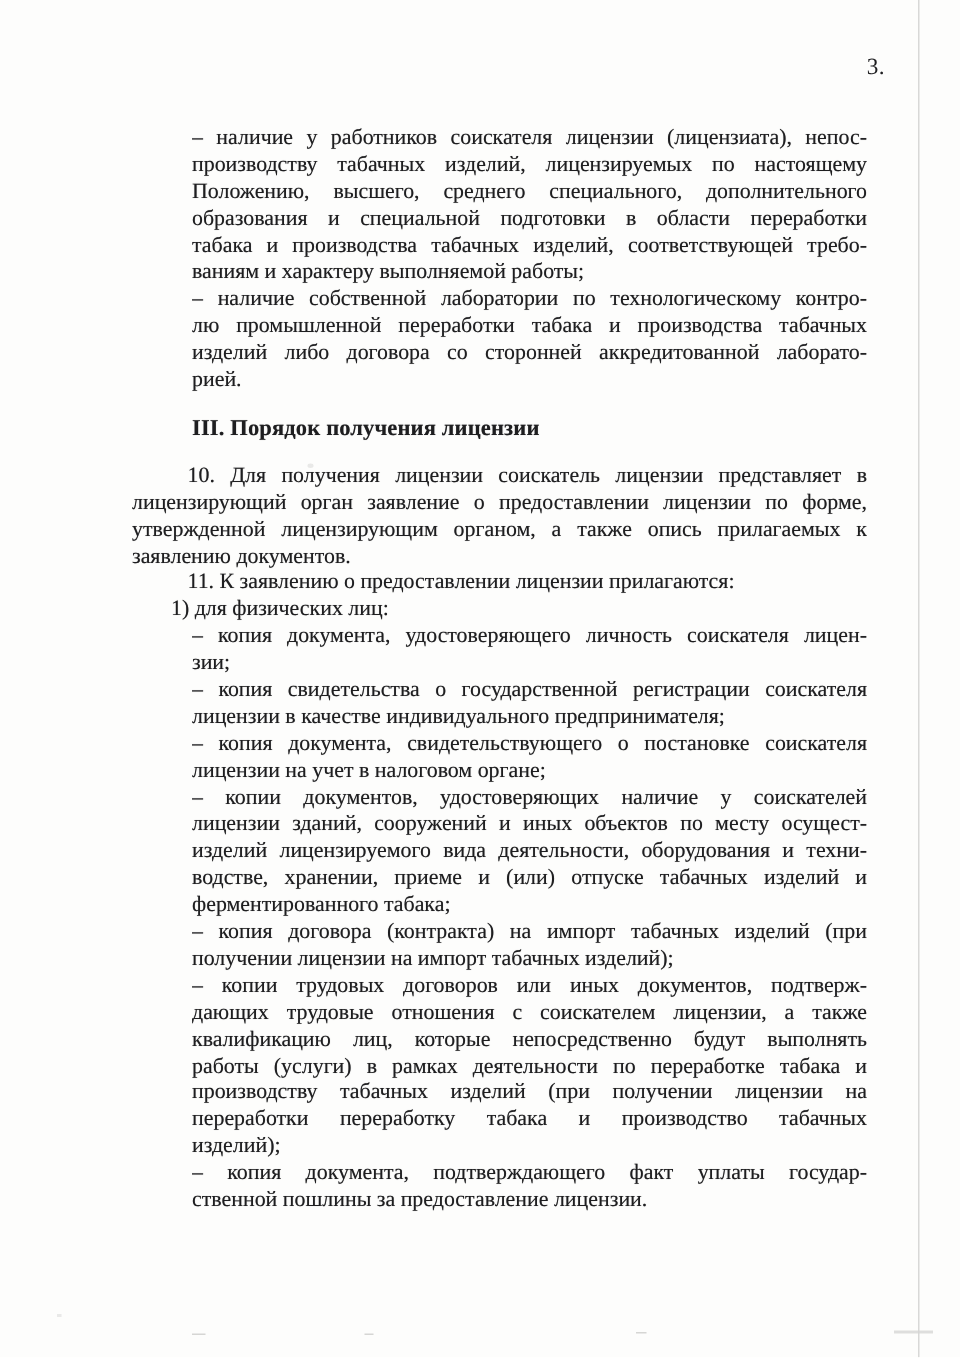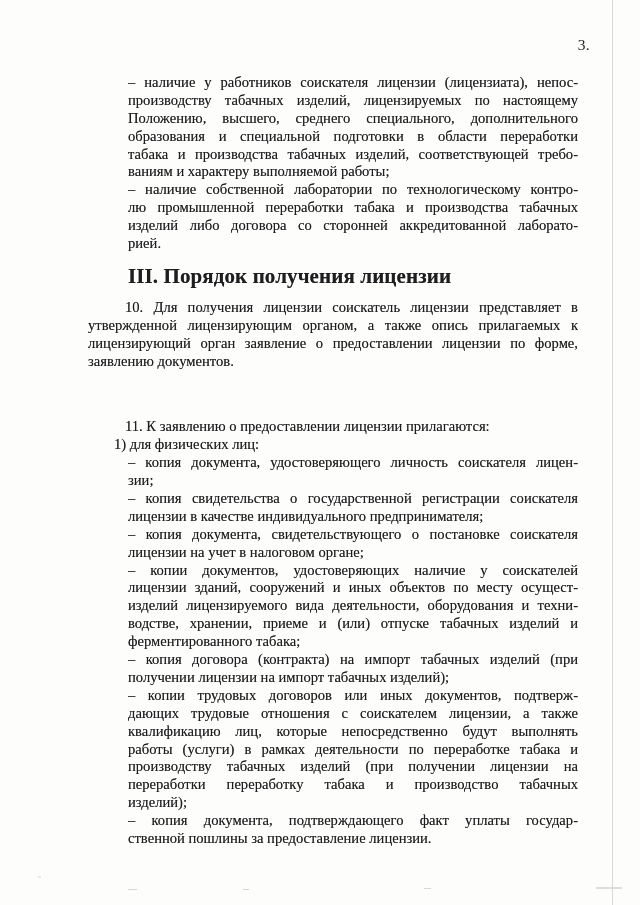--- a/index.html
+++ b/index.html
@@ -21,21 +21,21 @@
     top: 36px;
     left: 560px;
     width: 30px;
     text-align: right;
     font-size: 15.5px;
     letter-spacing: 0.3px;
   }
   .content {
     position: absolute;
     left: 88px;
-    top: 74px;
+    top: 84px;
     width: 490px;
     font-size: 14.6px;
     text-shadow: 0 0 0.45px rgba(20,20,20,0.55);
   }
   .tline {
     height: 17.9px;
     line-height: 17.9px;
     text-align: justify;
     text-align-last: justify;
     overflow: hidden;
@@ -46,33 +46,33 @@
   }
   .hang-block {
     margin-left: 40px;
   }
   .para .tline:first-child {
     text-indent: 37px;
     font-family: Liberation Serif, serif;
   }
   .heading {
     margin: 14px 0 14px 40px;
-    font-size: 21px;
+    font-size: 15px;
     font-weight: bold;
     line-height: 18px;
     text-align: left;
     letter-spacing: 0.1px;
   }
   .single {
     height: 17.9px;
     line-height: 17.9px;
     overflow: hidden;
     text-align: left;
   }
-  .indent-num { text-indent: 37px; margin-top: 48px; }
+  .indent-num { text-indent: 37px; }
   .indent-sub { text-indent: 26px; }
   .scan-line-v {
     position: absolute;
     left: 612px;
     top: 0;
     width: 1px;
     height: 905px;
     background: #cbcbcb;
     opacity: 0.75;
   }
@@ -109,22 +109,22 @@
         <div class="tline">– наличие собственной лаборатории по технологическому контро-</div>
         <div class="tline">лю промышленной переработки табака и производства табачных</div>
         <div class="tline">изделий либо договора со сторонней аккредитованной лаборато-</div>
         <div class="tline">рией.</div>
       </div>
 
     <div class="heading">III. Порядок получения лицензии</div>
 
     <div class="para">
         <div class="tline">10. Для получения лицензии соискатель лицензии представляет в</div>
+        <div class="tline">лицензирующий орган заявление о предоставлении лицензии по форме,</div>
         <div class="tline">утвержденной лицензирующим органом, а также опись прилагаемых к</div>
-        <div class="tline">лицензирующий орган заявление о предоставлении лицензии по форме,</div>
         <div class="tline">заявлению документов.</div>
       </div>
 
     <div class="single indent-num">11. К заявлению о предоставлении лицензии прилагаются:</div>
 
     <div class="single indent-sub">1) для физических лиц:</div>
 
     <div class="hang-block">
         <div class="tline">– копия документа, удостоверяющего личность соискателя лицен-</div>
         <div class="tline">зии;</div>

